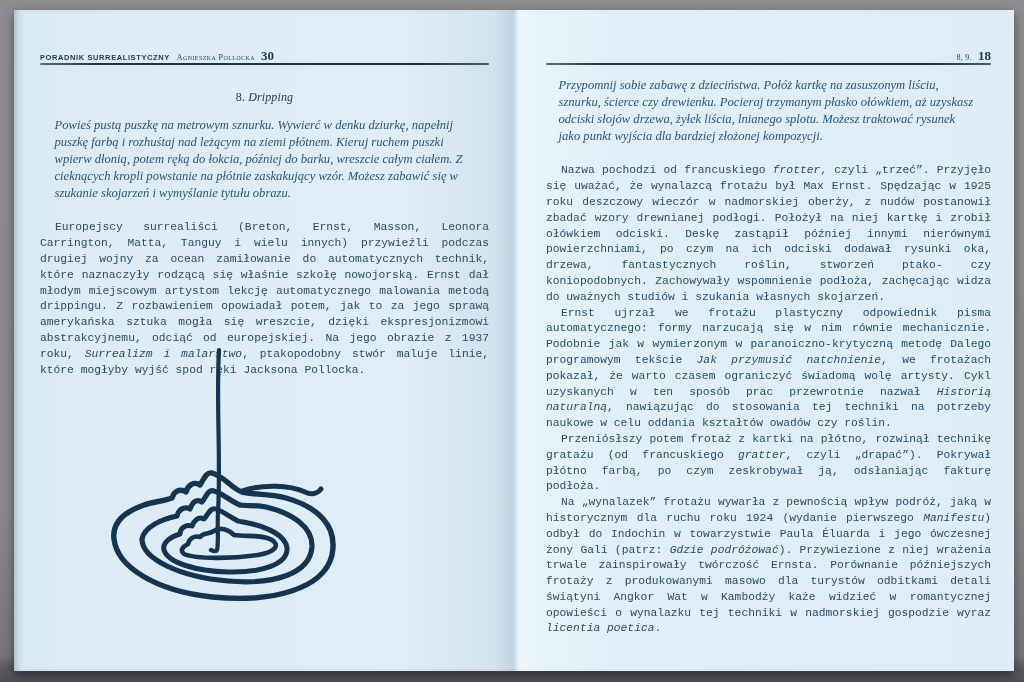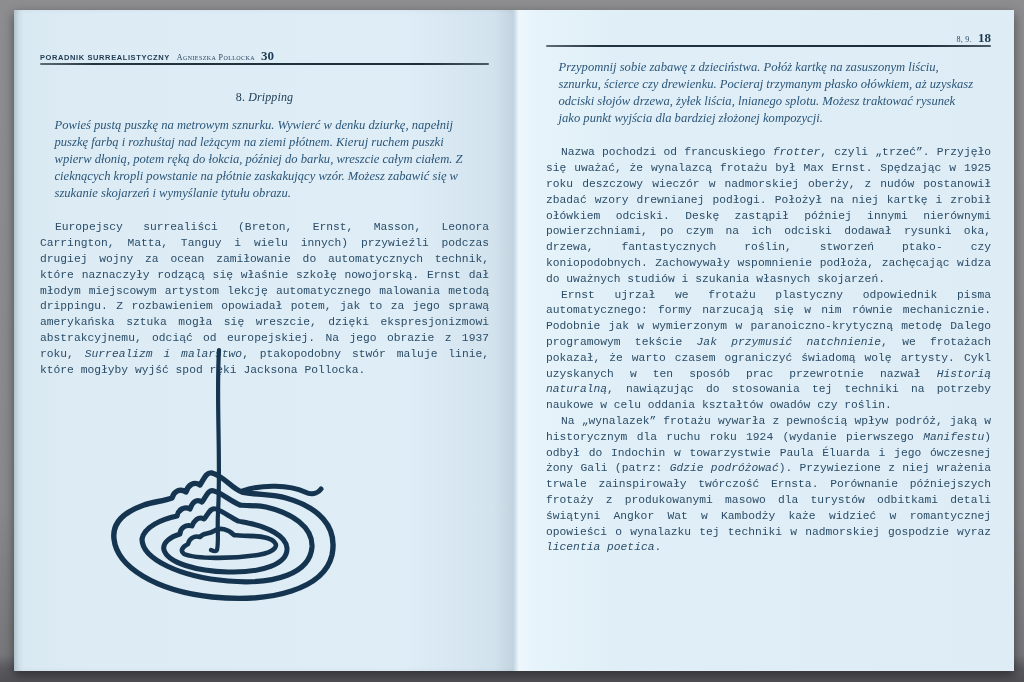--- a/index.html
+++ b/index.html
@@ -15,21 +15,21 @@
   .page{position:relative;height:100%;box-sizing:border-box;}
   .page-left{
     width:499px;
     background:linear-gradient(90deg,#cfdfe9 0%,#d9e9f2 2%,#dcebf4 12%,#deedf6 78%,#d3e3ee 96%,#c2d4e0 100%);
     box-shadow:inset 5px 0 7px -4px rgba(70,90,105,.35);
     padding:38px 24px 0 26px;
   }
   .page-right{
     width:501px;
     background:linear-gradient(90deg,#bfd2de 0%,#eef7fc 1.2%,#e6f3fa 5%,#e0eff7 20%,#ddecf5 100%);
-    padding:20px 23px 0 33px;
+    padding:38px 23px 0 33px;
   }
   .pg-header{
     display:flex;align-items:baseline;white-space:nowrap;
     color:#1d3950;height:10px;
   }
   .pg-header .series{
     font-family:"Liberation Sans",sans-serif;font-weight:bold;font-size:7.5px;
     letter-spacing:.08em;text-transform:uppercase;
   }
   .pg-header .author{
@@ -96,17 +96,18 @@
       <span class="pagenum">18</span>
     </div>
     <div class="rule"></div>
 
 
     <p class="intro">Przypomnij sobie zabawę z dzieciństwa. Połóż kartkę na zasuszonym liściu, sznurku, ścierce czy drewienku. Pocieraj trzymanym płasko ołówkiem, aż uzyskasz odciski słojów drzewa, żyłek liścia, lnianego splotu. Możesz traktować rysunek jako punkt wyjścia dla bardziej złożonej kompozycji.</p>
 
     <div class="bodytext">
         <p><span>Nazwa pochodzi od francuskiego </span><i>frotter</i><span>, czyli „trzeć”. Przyjęło się uważać, że wynalazcą frotażu był Max Ernst. Spędzając w 1925 roku deszczowy wieczór w nadmorskiej oberży, z nudów postanowił zbadać wzory drewnianej podłogi. Położył na niej kartkę i zrobił ołówkiem odciski. Deskę zastąpił później innymi nierównymi powierzchniami, po czym na ich odciski dodawał rysunki oka, drzewa, fantastycznych roślin, stworzeń ptako- czy koniopodobnych. Zachowywały wspomnienie podłoża, zachęcając widza do uważnych studiów i szukania własnych skojarzeń.</span></p>
         <p><span>Ernst ujrzał we frotażu plastyczny odpowiednik pisma automatycznego: formy narzucają się w nim równie mechanicznie. Podobnie jak w wymierzonym w paranoiczno-krytyczną metodę Dalego programowym tekście </span><i>Jak przymusić natchnienie</i><span>, we frotażach pokazał, że warto czasem ograniczyć świadomą wolę artysty. Cykl uzyskanych w ten sposób prac przewrotnie nazwał </span><i>Historią naturalną</i><span>, nawiązując do stosowania tej techniki na potrzeby naukowe w celu oddania kształtów owadów czy roślin.</span></p>
+        <p><span>Przeniósłszy potem frotaż z kartki na płótno, rozwinął technikę gratażu (od francuskiego </span><i>gratter</i><span>, czyli „drapać”). Pokrywał płótno farbą, po czym zeskrobywał ją, odsłaniając fakturę podłoża.</span></p>
         <p><span>Na „wynalazek” frotażu wywarła z pewnością wpływ podróż, jaką w historycznym dla ruchu roku 1924 (wydanie pierwszego </span><i>Manifestu</i><span>) odbył do Indochin w towarzystwie Paula Éluarda i jego ówczesnej żony Gali (patrz: </span><i>Gdzie podróżować</i><span>). Przywiezione z niej wrażenia trwale zainspirowały twórczość Ernsta. Porównanie późniejszych frotaży z produkowanymi masowo dla turystów odbitkami detali świątyni Angkor Wat w Kambodży każe widzieć w romantycznej opowieści o wynalazku tej techniki w nadmorskiej gospodzie wyraz </span><i>licentia poetica</i><span>.</span></p>
       </div>
   </div>
 
 </div>
 
 </body></html>

